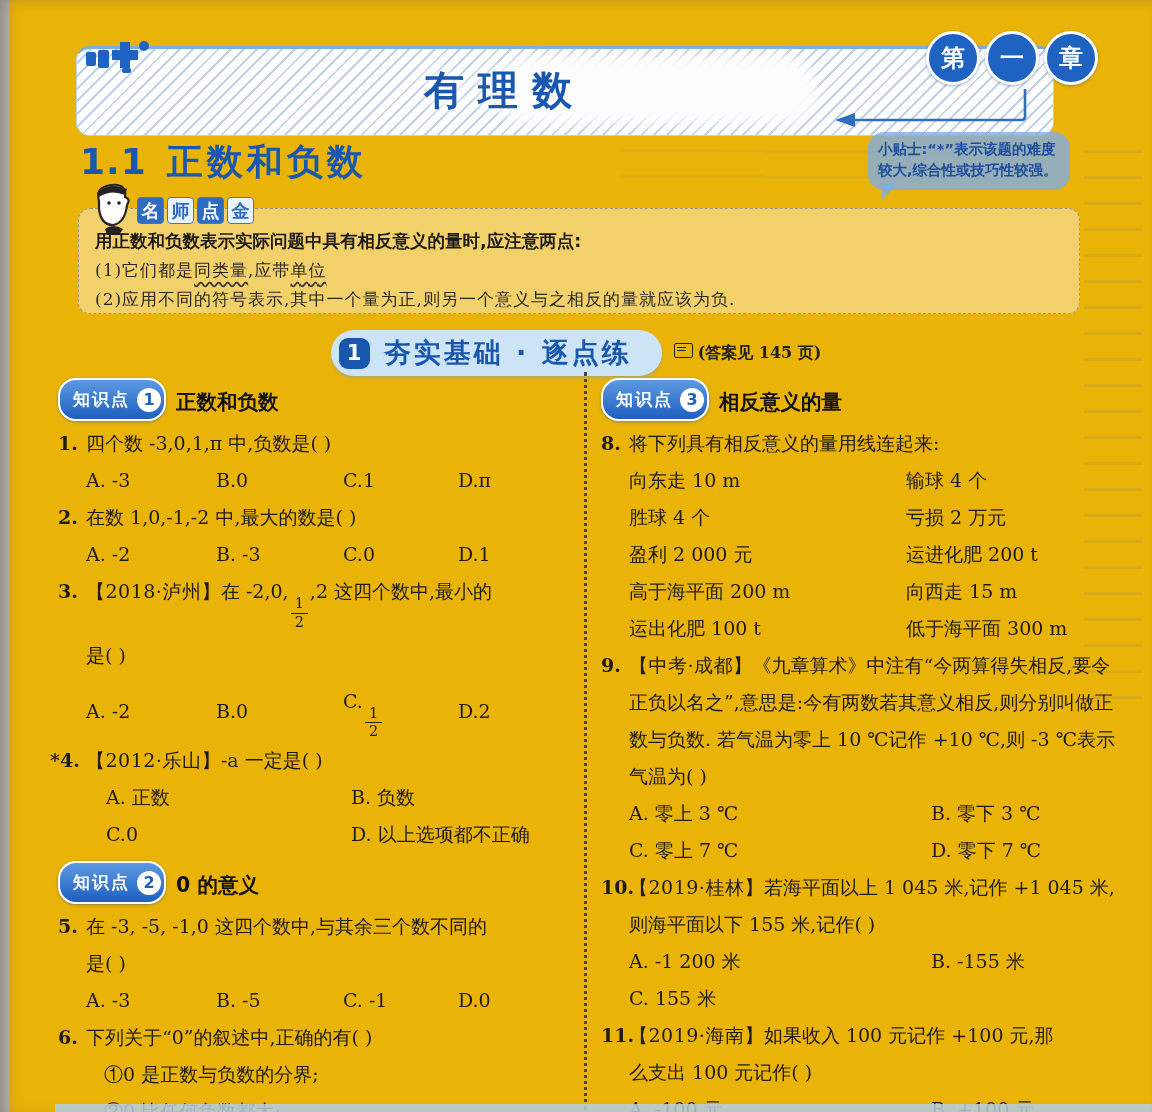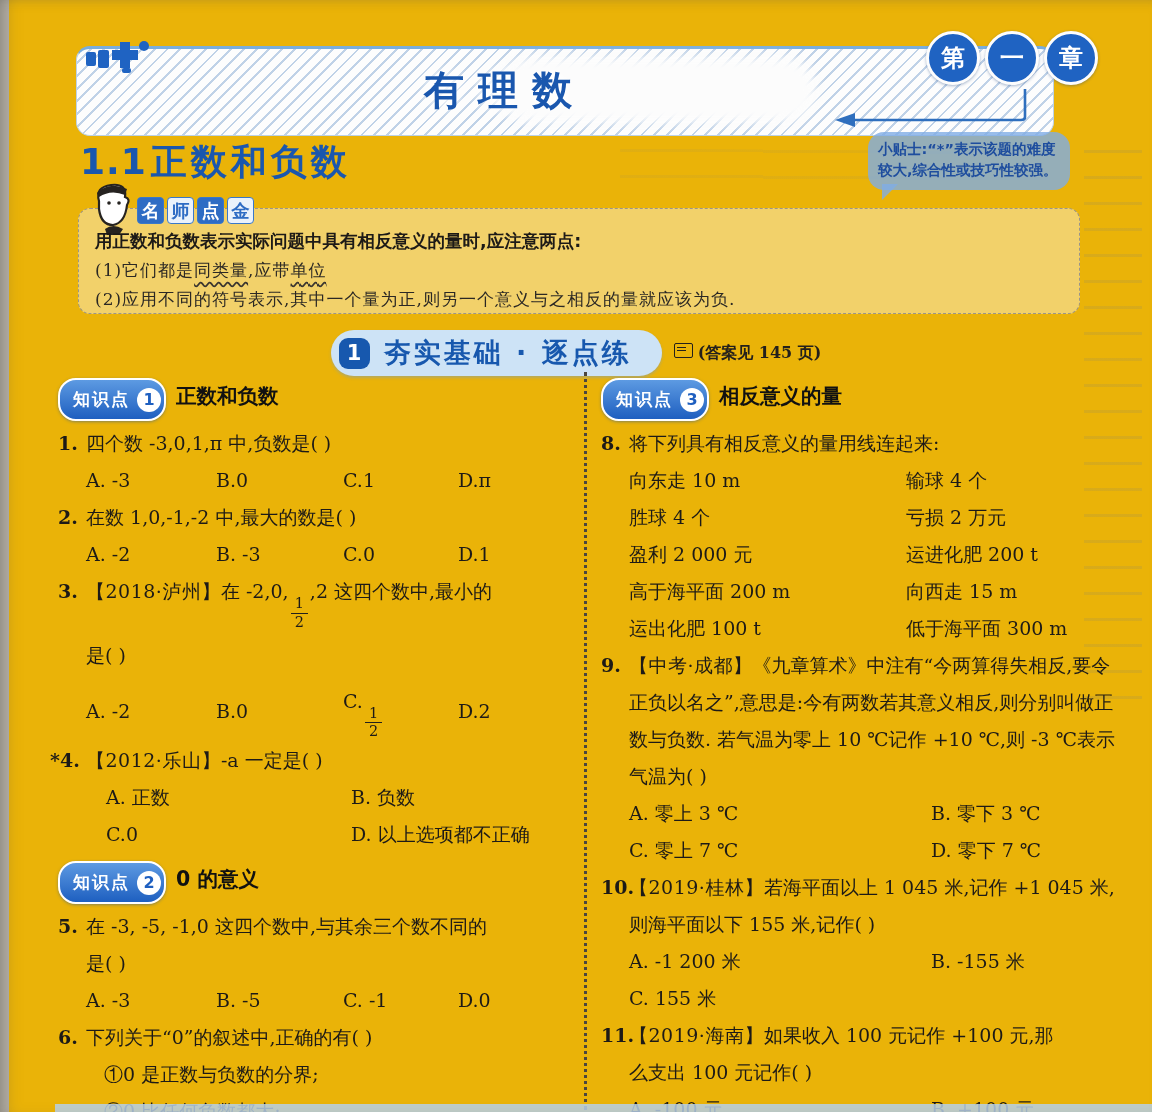--- a/index.html
+++ b/index.html
@@ -25,21 +25,21 @@
   .chapter-badge{position:absolute;left:926px;top:31px;display:flex;gap:5px;}
   .chapter-circle{width:48px;height:48px;border-radius:50%;background:#1f63c2;border:3px solid #fdfdfd;
         box-shadow:0 1px 3px rgba(30,70,130,.4);display:flex;align-items:center;justify-content:center;
         color:#fff;font-family:"DejaVu Sans","Liberation Sans",sans-serif;font-size:24px;font-weight:bold;}
   .brand-logo{position:absolute;left:84px;top:40px;}
 
   
   .section-heading{position:absolute;left:80px;top:138px;
         font-family:"DejaVu Sans","Liberation Sans",sans-serif;
         font-size:36px;font-weight:bold;color:#1a57ae;letter-spacing:4px;}
-  .section-heading .sec-num{letter-spacing:1px;margin-right:4px;}
+  .section-heading .sec-num{letter-spacing:1px;margin-right:20px;}
   .tip-bubble{position:absolute;left:868px;top:132px;width:182px;padding:7px 10px 9px;
         background:rgba(128,173,229,.8);border-radius:16px;
         font-family:"DejaVu Sans","Liberation Sans",sans-serif;
         font-size:14.5px;line-height:1.45;color:#1e4d9e;font-weight:bold;}
   .tip-bubble::after{content:"";position:absolute;left:14px;bottom:-10px;border:8px solid transparent;
         border-top-color:rgba(128,173,229,.8);border-left-color:rgba(128,173,229,.8);}
 
   
   .master-box{position:absolute;left:78px;top:208px;width:1000px;height:104px;
         border:1.6px dashed #9a958c;border-radius:12px;background:rgba(255,255,255,.4);}
@@ -69,21 +69,21 @@
   .answer-ref-icon{width:17px;height:13px;border:1.8px solid #23201c;border-radius:2px;position:relative;}
   .answer-ref-icon::after{content:"";position:absolute;left:2px;top:3px;width:9px;height:1.6px;
         background:#23201c;box-shadow:0 3px 0 #23201c;}
 
   
   .col-divider{position:absolute;left:584px;top:372px;height:738px;border-left:3px dotted #4a463f;}
   .col{position:absolute;top:376px;width:516px;font-size:19px;line-height:37px;}
   .col-left{left:58px;}
   .col-right{left:601px;}
 
-  .kp-row{display:flex;align-items:flex-start;gap:10px;margin:2px 0 4px;}
+  .kp-row{display:flex;align-items:flex-end;gap:10px;margin:2px 0 4px;}
   .kp-badge{display:inline-flex;align-items:center;gap:7px;
         background:linear-gradient(180deg,#5d9ae2,#1e5fc0);
         border:2px solid #fff;border-radius:18px;padding:1px 3px 1px 13px;
         box-shadow:0 1px 3px rgba(40,90,160,.5);
         color:#fff;font-family:"DejaVu Sans","Liberation Sans",sans-serif;font-size:17px;font-weight:bold;
         letter-spacing:2px;}
   .kp-num{width:24px;height:24px;border-radius:50%;background:#fff;color:#1e5fc0;
         display:flex;align-items:center;justify-content:center;font-size:16px;letter-spacing:0;}
   .kp-title{font-family:"DejaVu Sans","Liberation Sans",sans-serif;font-size:20.5px;font-weight:bold;color:#111;}
 

